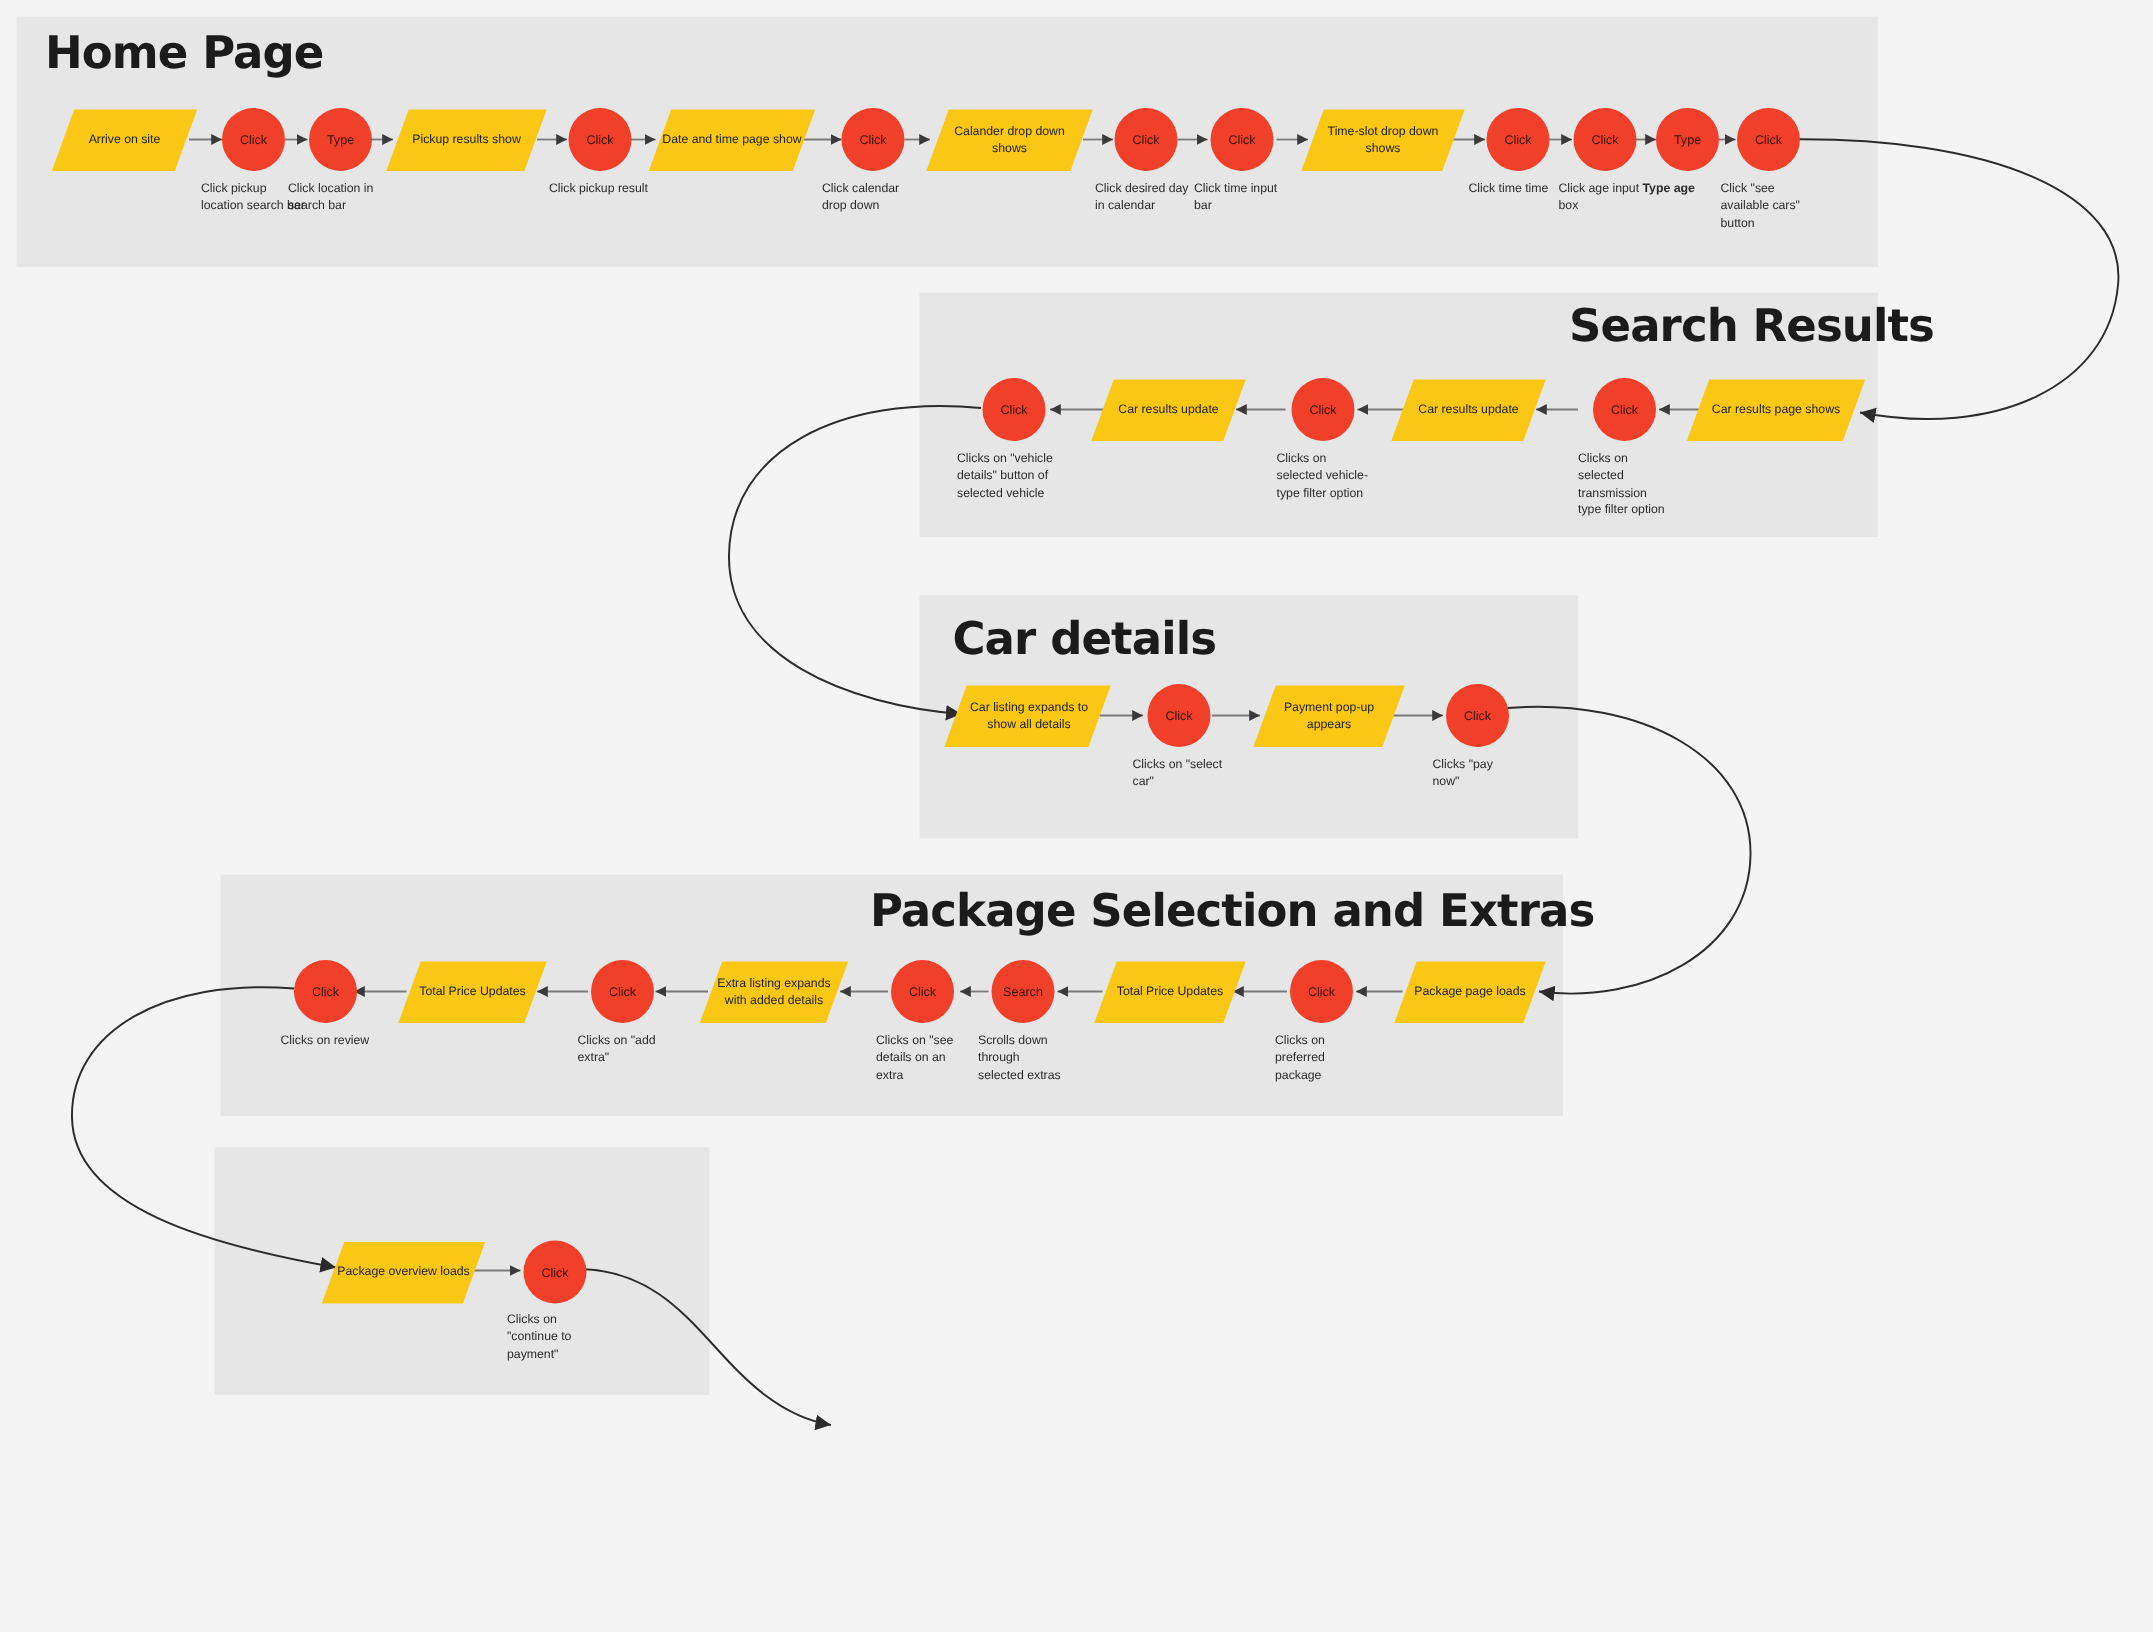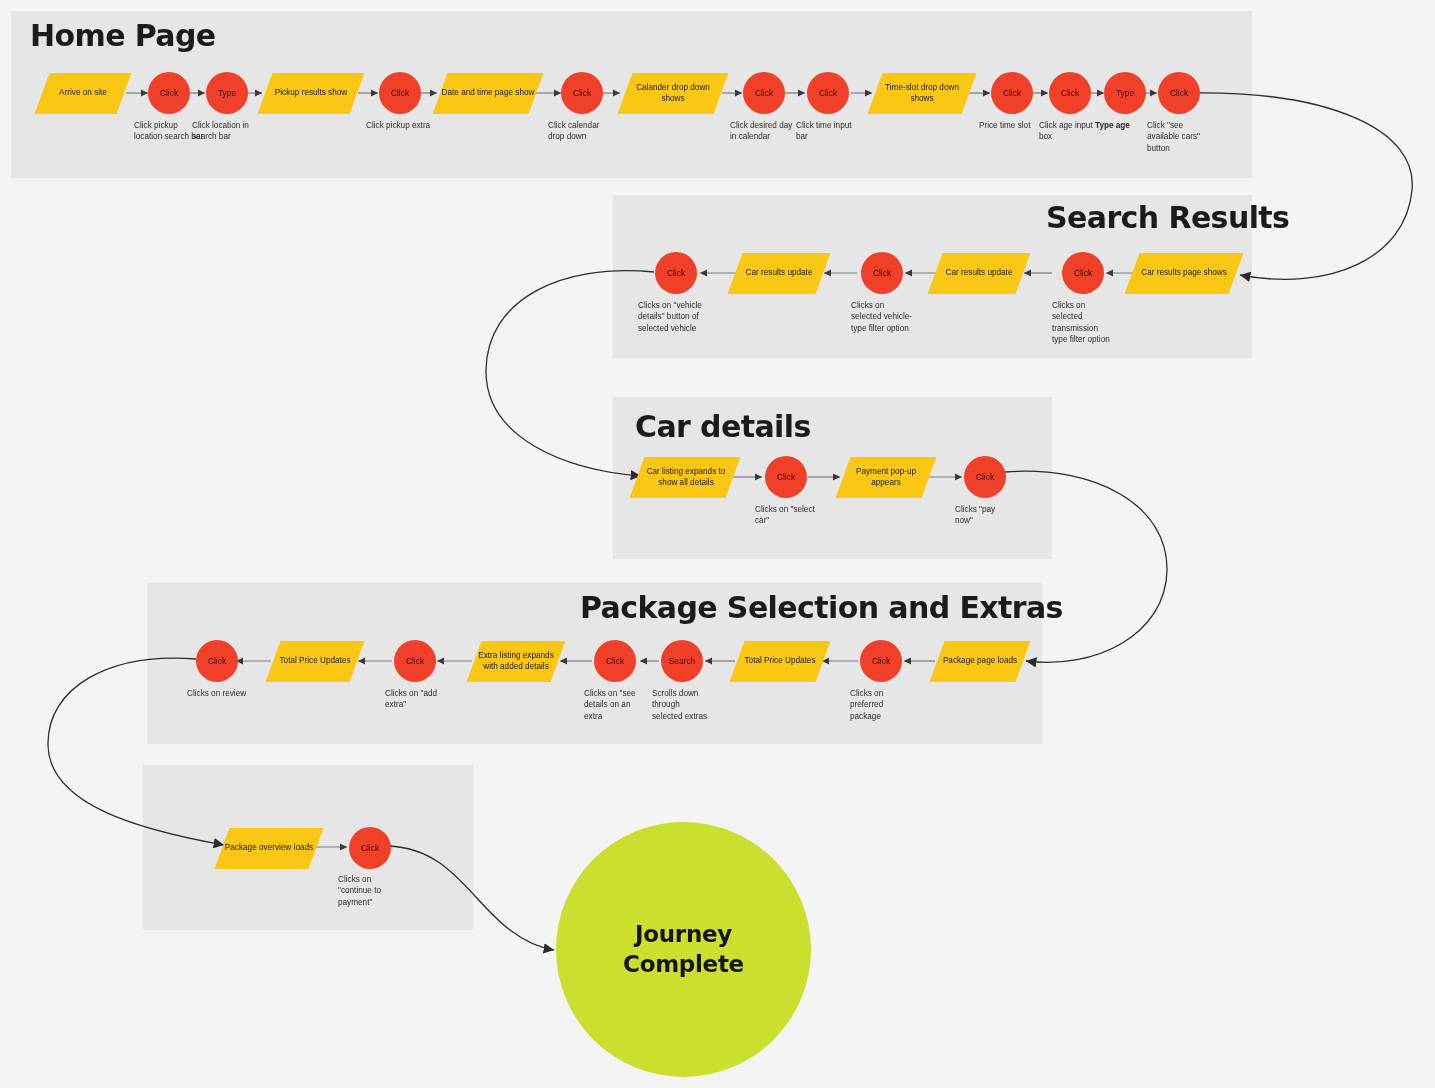--- a/index.html
+++ b/index.html
@@ -169,21 +169,21 @@
       <span>Type</span>
     </div>
   <div class="caption" style="left:192px; top:120px; width:70px;">Click location in search bar</div>
 
   <div class="para" style="left:265px; top:73px; width:92px; height:41px;"></div>
   <div class="para-label" style="left:264px; top:73px; width:94px; height:41px;">Pickup results show</div>
 
   <div class="circ" style="left:379px; top:72px; width:42px; height:42px;">
       <span>Click</span>
     </div>
-  <div class="caption" style="left:366px; top:120px; width:68px;">Click pickup extra</div>
+  <div class="caption" style="left:366px; top:120px; width:68px;">Click pickup result</div>
 
   <div class="para" style="left:440px; top:73px; width:96px; height:41px;"></div>
   <div class="para-label" style="left:438px; top:73px; width:100px; height:41px;">Date and time page show</div>
 
   <div class="circ" style="left:561px; top:72px; width:42px; height:42px;">
       <span>Click</span>
     </div>
   <div class="caption" style="left:548px; top:120px; width:68px;">Click calendar drop down</div>
 
   <div class="para" style="left:625px; top:73px; width:96px; height:41px;"></div>
@@ -198,21 +198,21 @@
       <span>Click</span>
     </div>
   <div class="caption" style="left:796px; top:120px; width:64px;">Click time input bar</div>
 
   <div class="para" style="left:875px; top:73px; width:94px; height:41px;"></div>
   <div class="para-label" style="left:873px; top:73px; width:98px; height:41px;">Time-slot drop down shows</div>
 
   <div class="circ" style="left:991px; top:72px; width:42px; height:42px;">
       <span>Click</span>
     </div>
-  <div class="caption" style="left:979px; top:120px; width:66px;">Price time slot</div>
+  <div class="caption" style="left:979px; top:120px; width:66px;">Click time time</div>
 
   <div class="circ" style="left:1049px; top:72px; width:42px; height:42px;">
       <span>Click</span>
     </div>
   <div class="caption" style="left:1039px; top:120px; width:62px;">Click age input box</div>
 
   <div class="circ" style="left:1104px; top:72px; width:42px; height:42px;">
       <span>Type</span>
     </div>
   <div class="caption" style="left:1095px; top:120px; width:60px;font-weight:bold;">Type age</div>
@@ -300,18 +300,14 @@
   <div class="caption" style="left:187px; top:688px; width:60px;">Clicks on review</div>
 
   <div class="para" style="left:222px; top:828px; width:94px; height:41px;"></div>
   <div class="para-label" style="left:221px; top:828px; width:96px; height:41px;">Package overview loads</div>
 
   <div class="circ" style="left:349px; top:827px; width:42px; height:42px;">
       <span>Click</span>
     </div>
   <div class="caption" style="left:338px; top:874px; width:64px;">Clicks on "continue to payment"</div>
 
-  <div class="terminus" style="left:556px; top:822px; width:255px; height:255px;">
-    <span style="white-space: pre-line;">Journey
-Complete</span>
-  </div>
 
 </div>
 
 </body></html>

